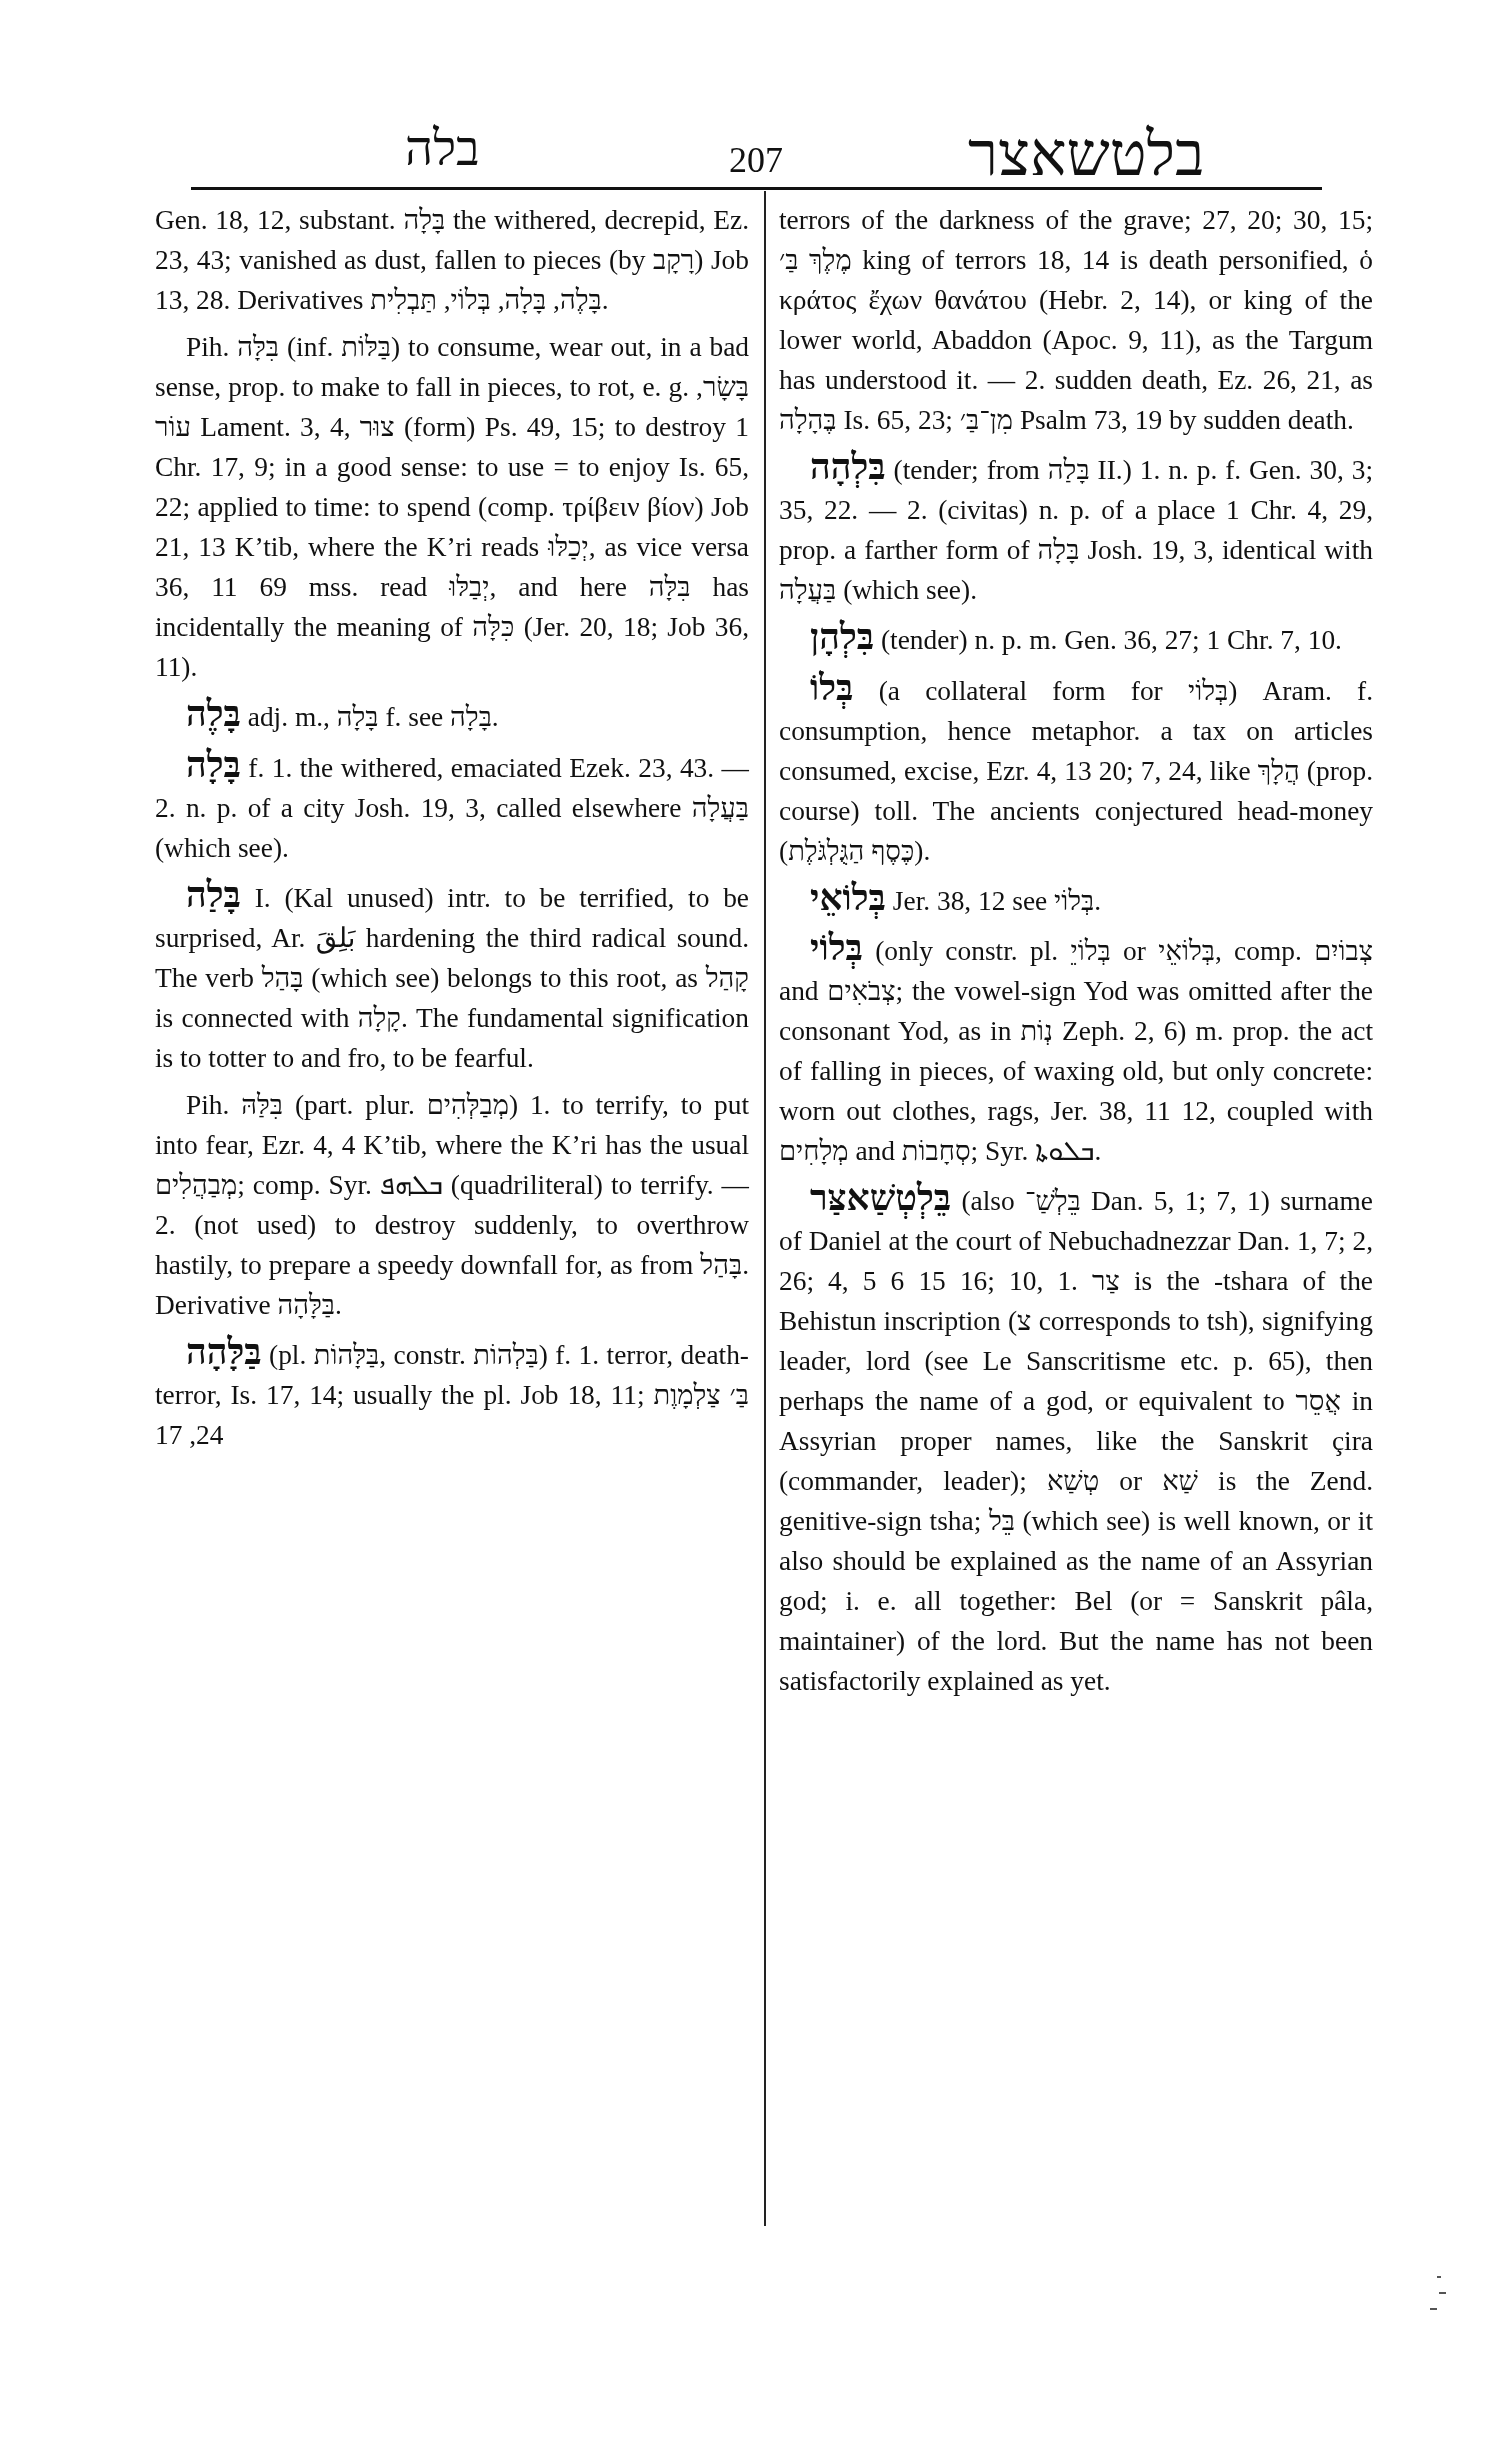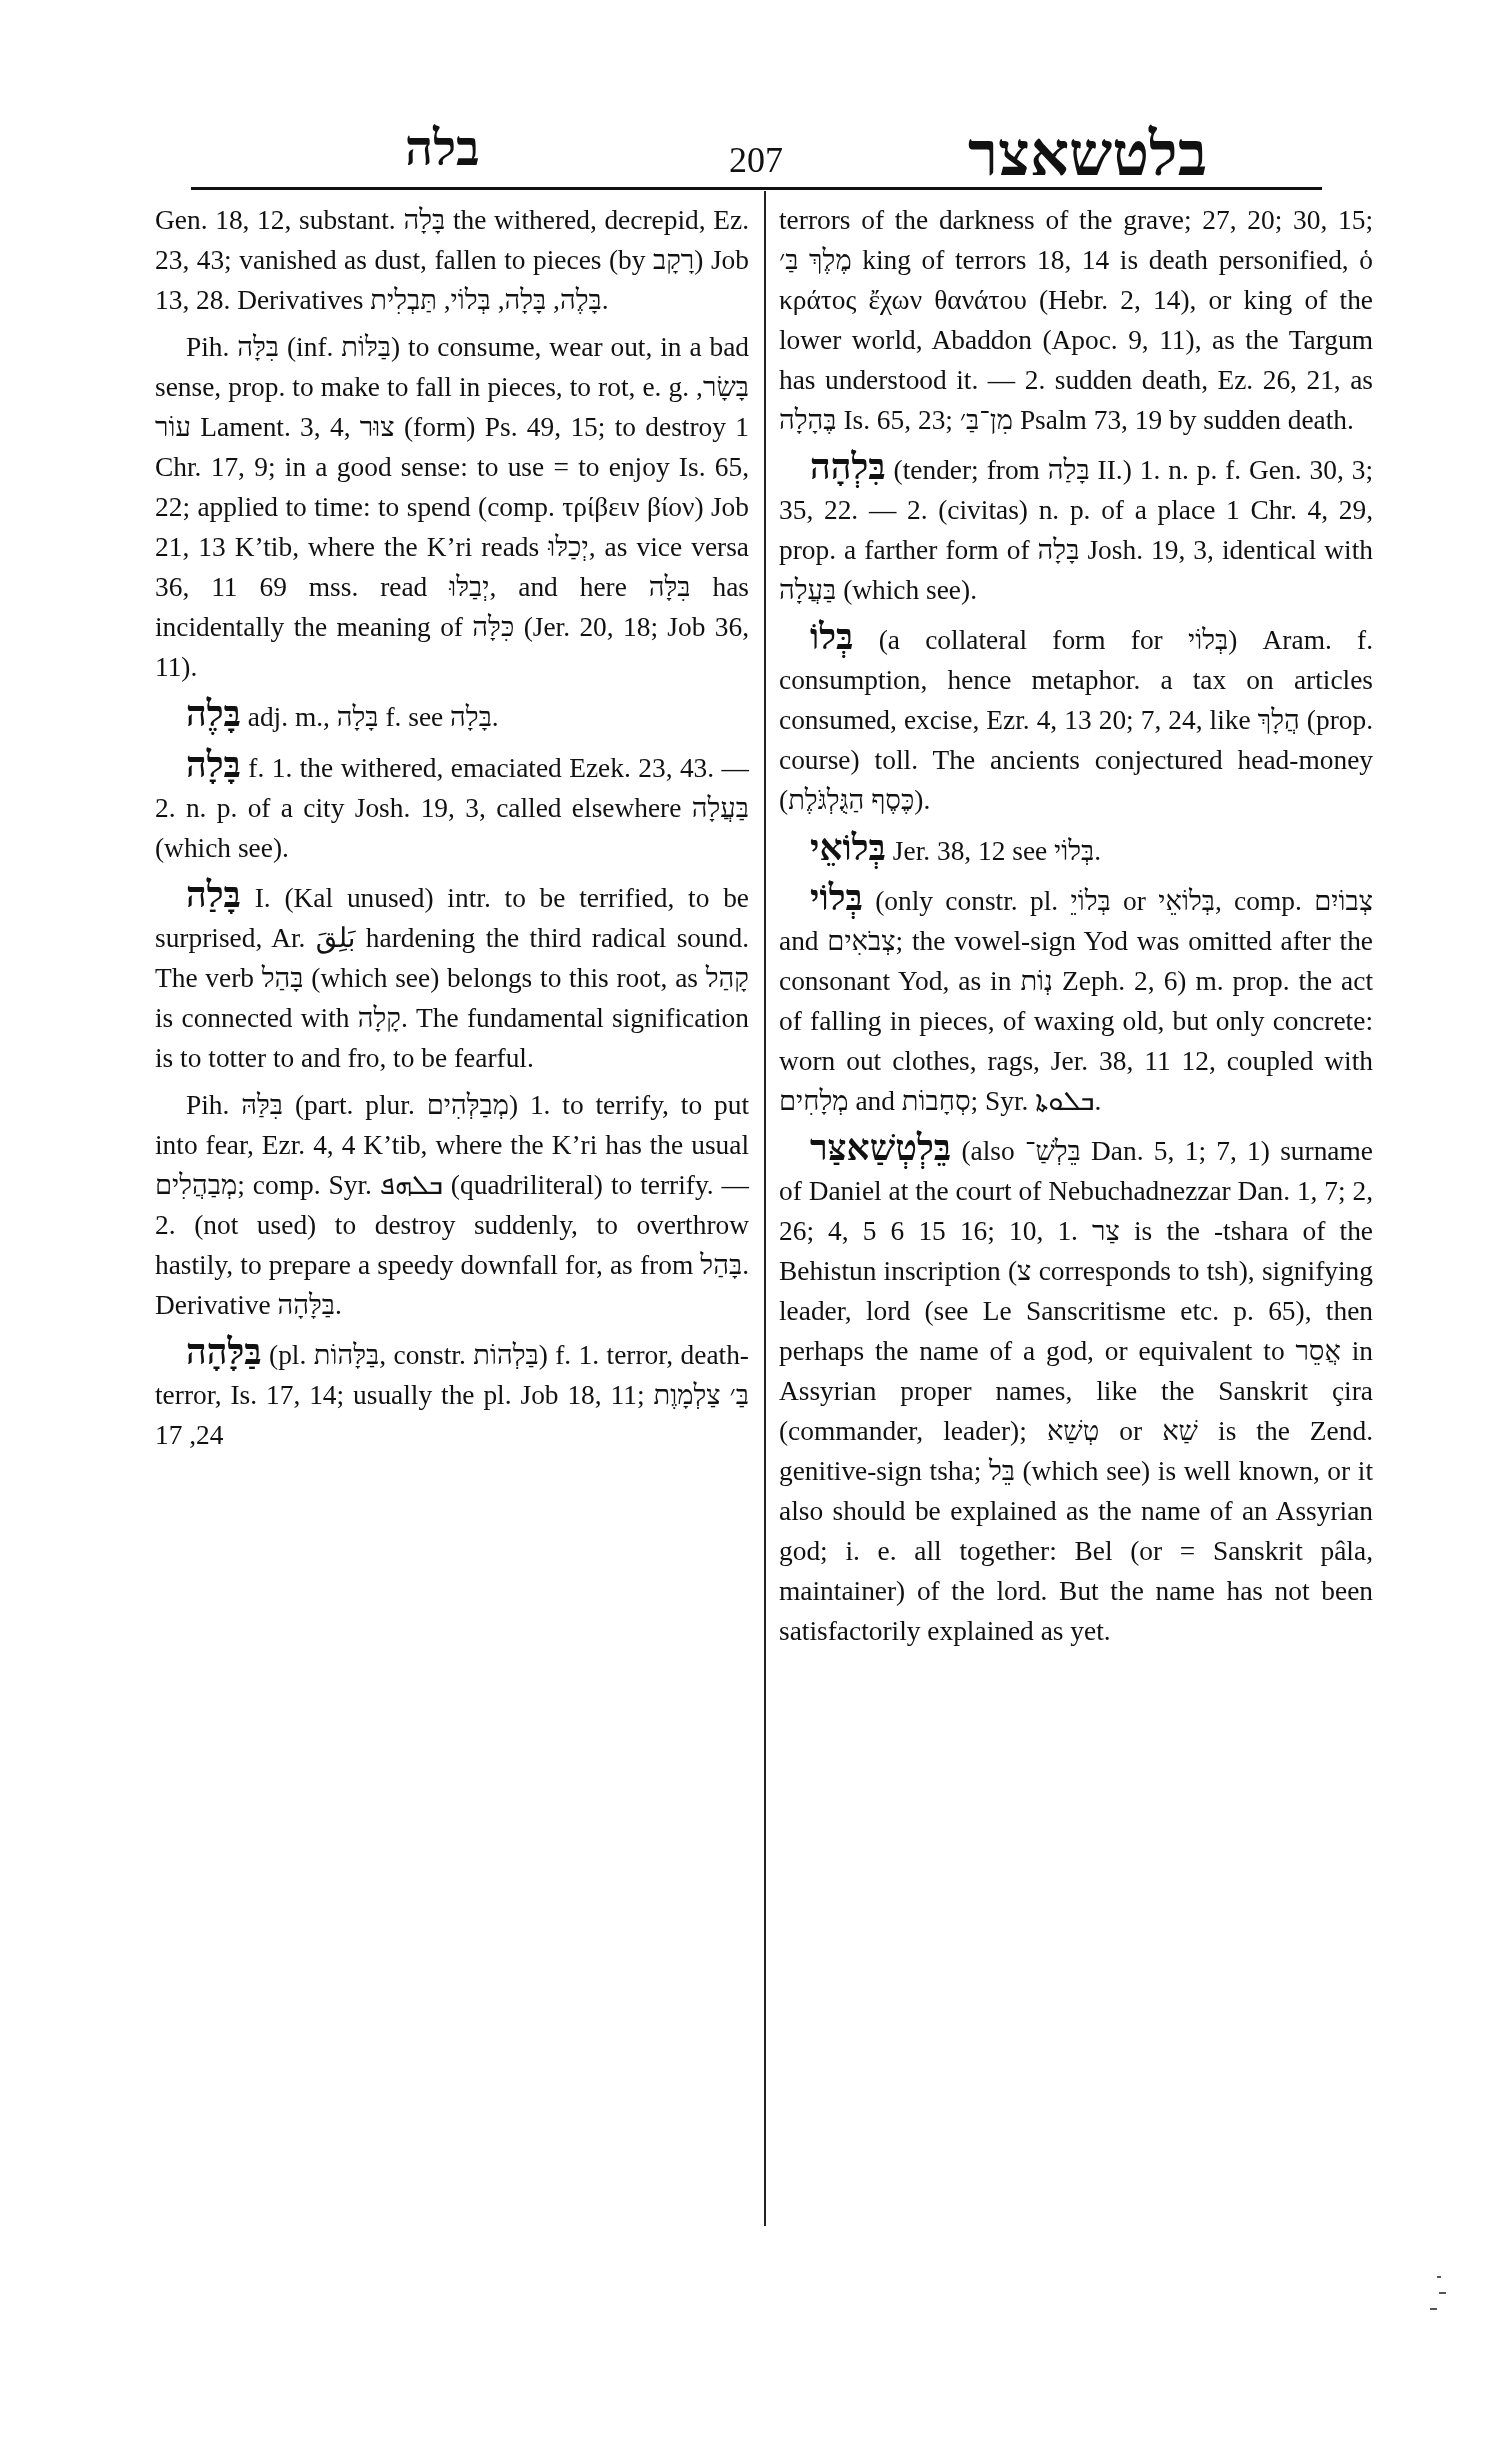--- a/index.html
+++ b/index.html
@@ -4,21 +4,21 @@
 <style>
   html, body { margin: 0; padding: 0; background: #ffffff; }
   body {
     width: 1512px; height: 2450px; position: relative; overflow: hidden;
     font-family: "Liberation Serif", "DejaVu Serif", serif; color: #111;
   }
   .page-header {
     position: absolute; top: 124px; left: 144px; width: 1043px; height: 72px;
   }
   .hdr-left, .hdr-right, .hdr-num {
-    position: absolute; top: 0; font-weight: bold; line-height: 1;
+    position: absolute; top: 0; font-weight: normal; line-height: 1;
   }
   .hdr-left { left: 261px; font-size: 49px; direction: rtl; }
   .hdr-num { left: 585px; top: 18px; font-size: 36px; font-weight: normal; }
   .hdr-right { left: 824px; font-size: 61px; direction: rtl; }
   .rule {
     position: absolute; top: 187px; left: 191px; width: 1131px; height: 2.7px;
     background: #111;
   }
   .col-divider {
     position: absolute; top: 191px; left: 764px; width: 1.8px; height: 2035px;
@@ -79,20 +79,24 @@
 
 <div class="column col-right">
   <p class="entry">
     <span>terrors of the darkness of the grave; 27, 20; 30, 15; מֶלֶךְ בַּ׳ king of terrors 18, 14 is death personified, ὁ κράτος ἔχων θανάτου (Hebr. 2, 14), or king of the lower world, Abaddon (Apoc. 9, 11), as the Targum has understood it. — 2. sudden death, Ez. 26, 21, as בֶּהָלָה Is. 65, 23; מִן־בַּ׳ Psalm 73, 19 by sudden death.</span>
   </p>
   <p class="entry indent">
     <span class="lemma">בִּלְהָה</span>
     <span>(tender; from בָּלַה II.) 1. n. p. f. Gen. 30, 3; 35, 22. — 2. (civitas) n. p. of a place 1 Chr. 4, 29, prop. a farther form of בָּלָה Josh. 19, 3, identical with בַּעֲלָה (which see).</span>
   </p>
   <p class="entry indent">
+    <span class="lemma">בִּלְהָן</span>
+    <span>(tender) n. p. m. Gen. 36, 27; 1 Chr. 7, 10.</span>
+  </p>
+  <p class="entry indent">
     <span class="lemma">בְּלוֹ</span>
     <span>(a collateral form for בְּלוֹי) Aram. f. consumption, hence metaphor. a tax on articles consumed, excise, Ezr. 4, 13 20; 7, 24, like הֲלָךְ (prop. course) toll. The ancients conjectured head-money (כֶּסֶף הַגֻּלְגֹּלֶת).</span>
   </p>
   <p class="entry indent">
     <span class="lemma">בְּלוֹאֵי</span>
     <span>Jer. 38, 12 see בְּלוֹי.</span>
   </p>
   <p class="entry indent">
     <span class="lemma">בְּלוֹי</span>
     <span>(only constr. pl. בְּלוֹיֵ or בְּלוֹאֵי, comp. צְבוֹיִם and צְבֹאִים; the vowel-sign Yod was omitted after the consonant Yod, as in נְוֹת Zeph. 2, 6) m. prop. the act of falling in pieces, of waxing old, but only concrete: worn out clothes, rags, Jer. 38, 11 12, coupled with מְלָחִים and סְחָבוֹת; Syr. ܒܠܘܬܐ.</span>

